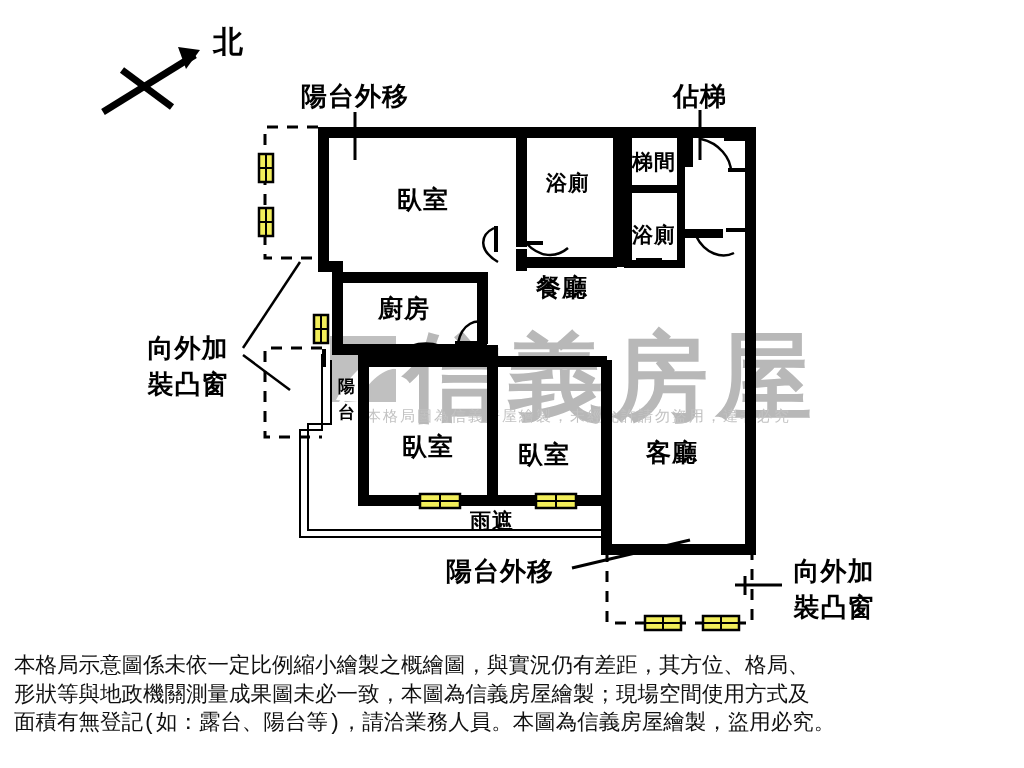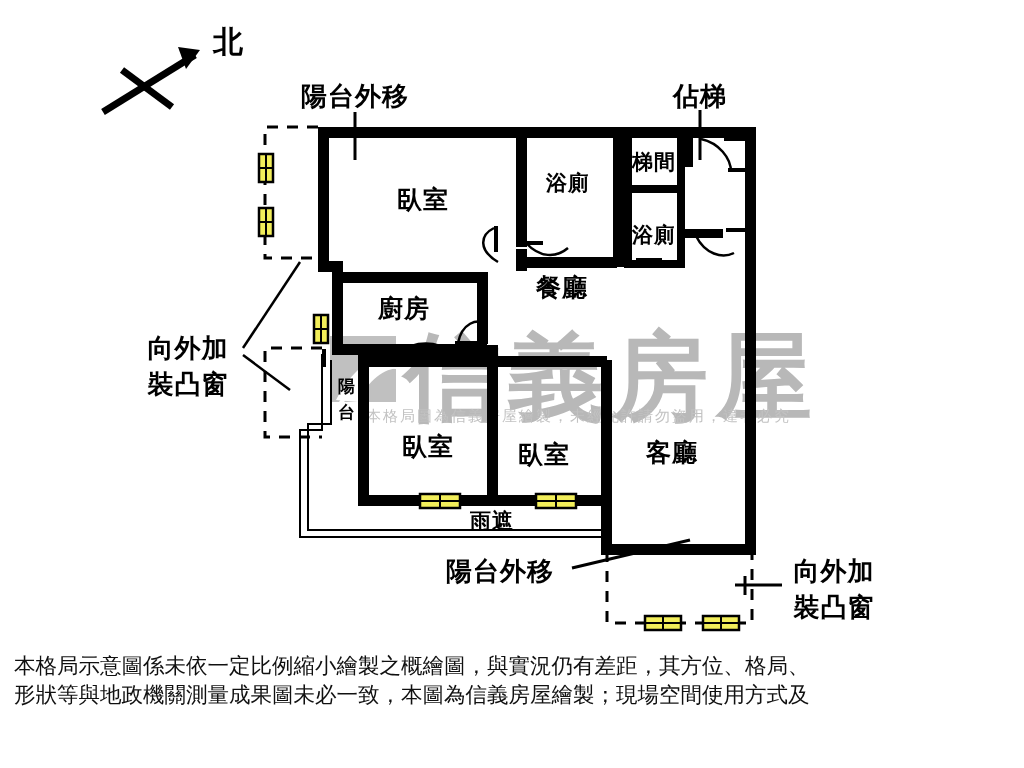--- a/index.html
+++ b/index.html
@@ -16,21 +16,21 @@
     width: 1024px;
     height: 768px;
     background: #ffffff;
   }
   #plan-svg { position: absolute; left: 0; top: 0; }
   .disclaimer {
     position: absolute;
     left: 14px;
     top: 652px;
     width: 1000px;
-    font-family: Liberation Sans, sans-serif;
+    font-family: Liberation Mono, monospace;
     font-size: 21.5px;
     line-height: 1.33;
     color: #101010;
     letter-spacing: 0px;
     text-align: left;
     font-weight: 500;
   }
   .disclaimer span { display: block; white-space: nowrap; }
   svg text { font-family: "DejaVu Serif", "Liberation Serif", serif; fill: #000; }
   .rlabel { font-size: 25px; font-weight: 700; letter-spacing: 1px; }
@@ -237,15 +237,16 @@
       <text class="anno" x="500" y="580" text-anchor="middle">陽台外移</text>
       <text class="anno" x="834" y="580" text-anchor="middle">向外加</text>
       <text class="anno" x="834" y="616" text-anchor="middle">裝凸窗</text>
     </g>
 
   </svg>
 
   <div class="disclaimer">
     <span>本格局示意圖係未依一定比例縮小繪製之概繪圖，與實況仍有差距，其方位、格局、</span>
     <span>形狀等與地政機關測量成果圖未必一致，本圖為信義房屋繪製；現場空間使用方式及</span>
+    <span>面積有無登記(如：露台、陽台等)，請洽業務人員。本圖為信義房屋繪製，盜用必究。</span>
   </div>
 
 </div>
 
 </body></html>

